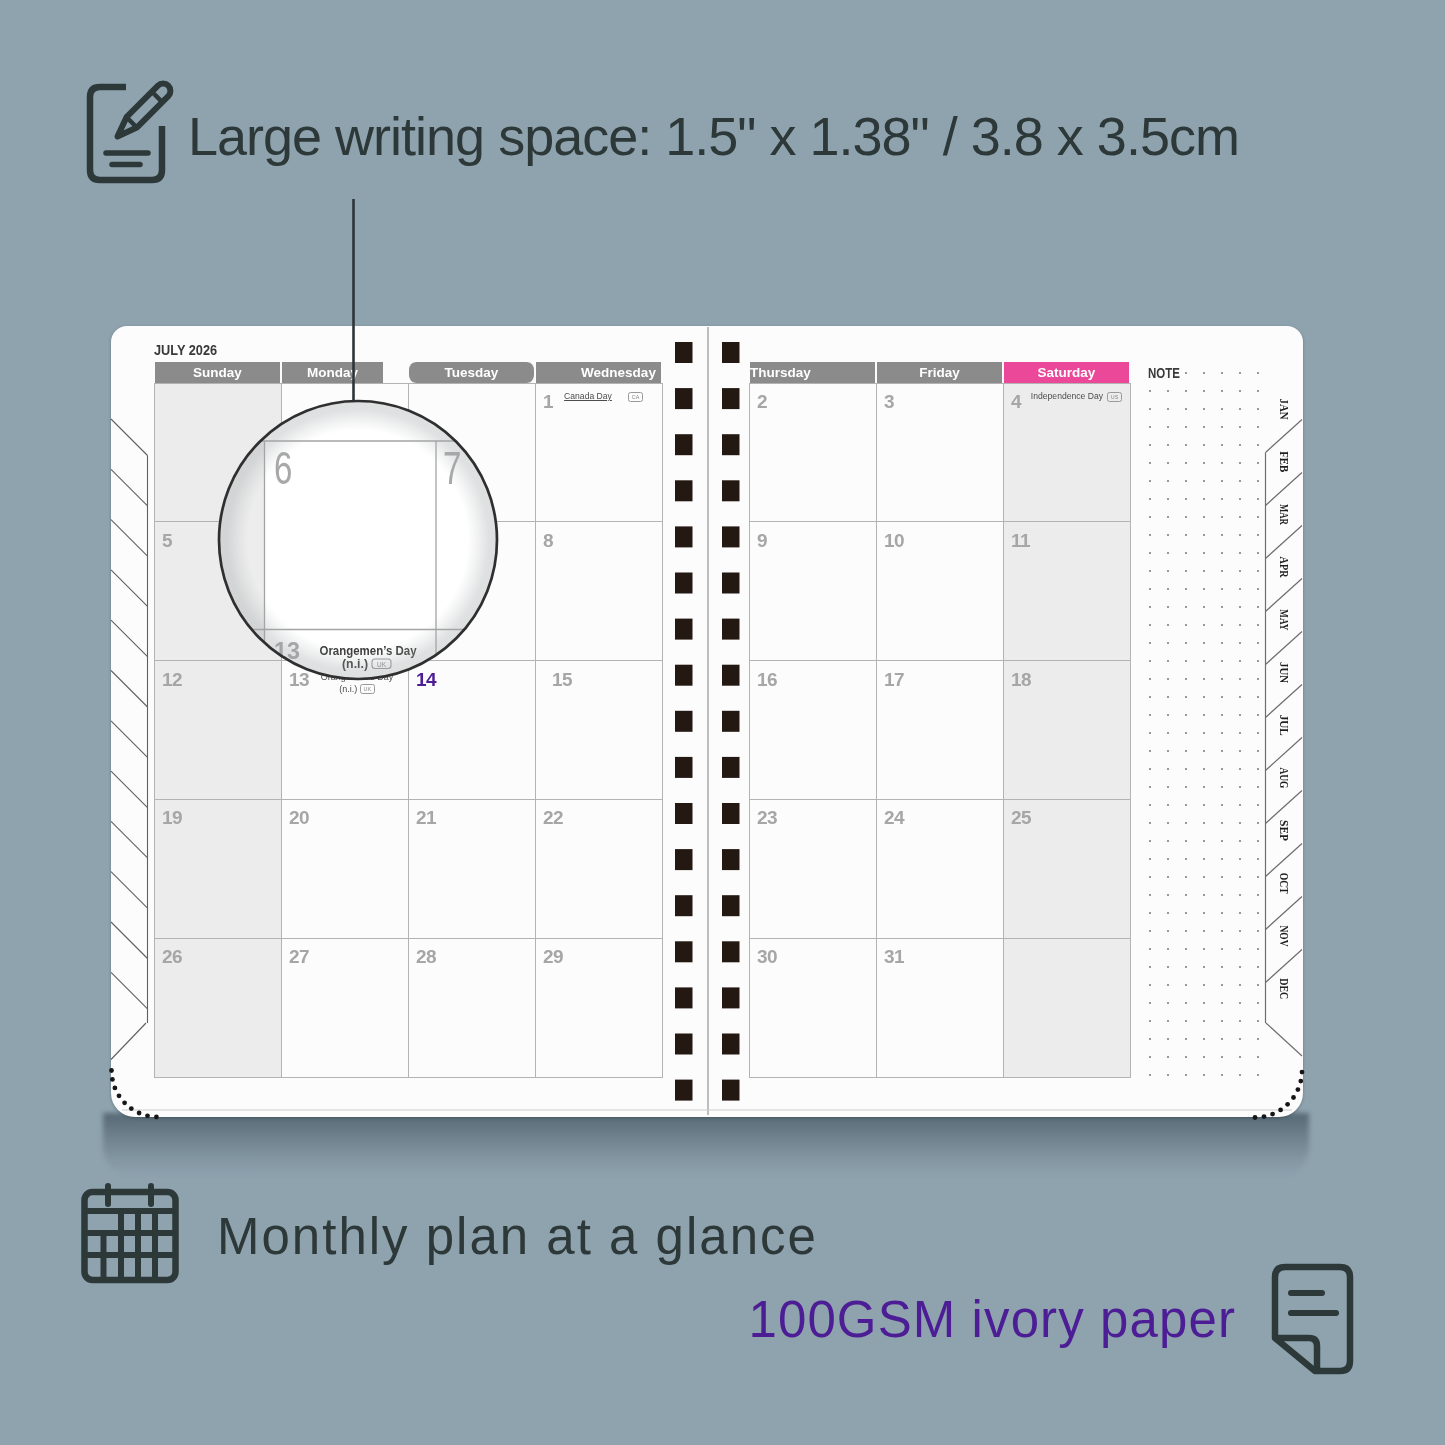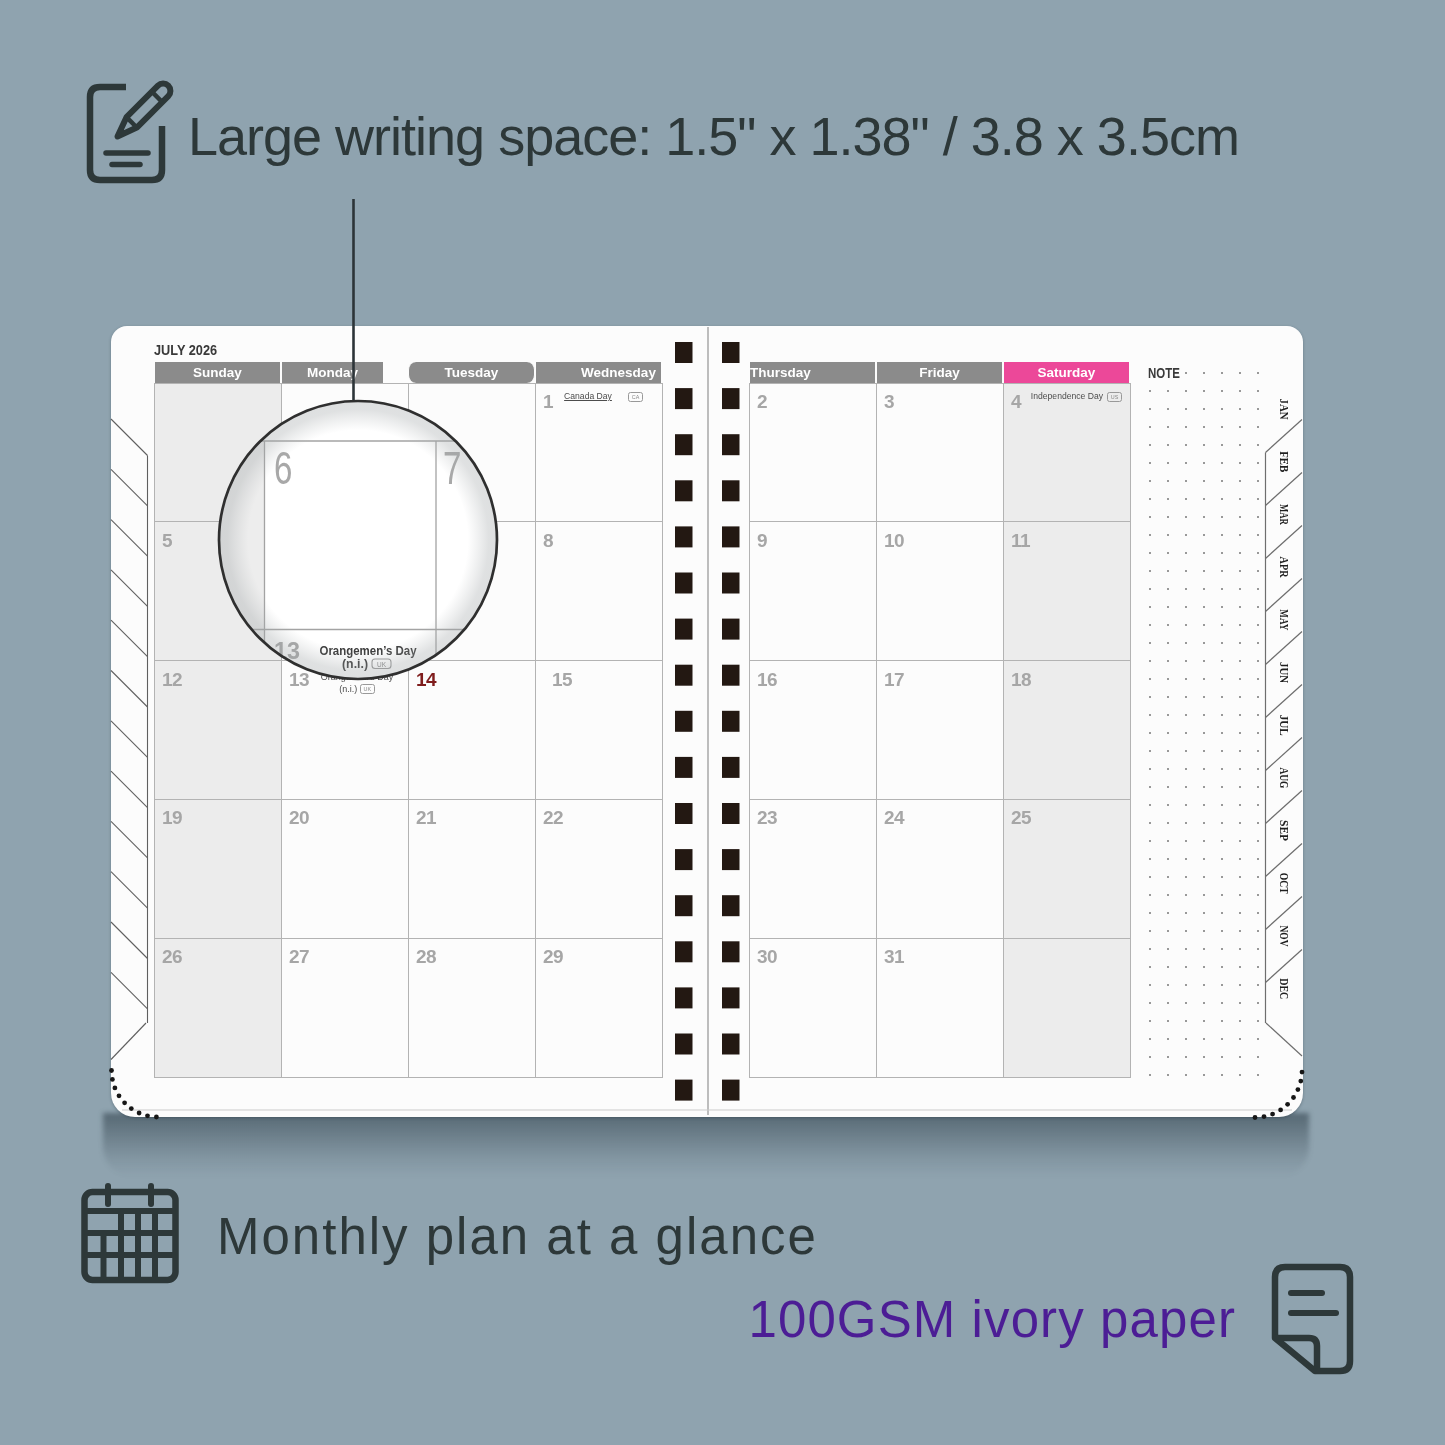--- a/index.html
+++ b/index.html
@@ -34,21 +34,21 @@
 
 <div class="abs" style="left:154.0px;top:383px;width:127.0px;height:694px;background:#ececec;"></div>
 
 <div class="abs" style="left:543.0px;top:391.0px;font-size:19px;font-weight:bold;color:#a6a6a6;letter-spacing:-0.5px;">1</div>
 <div class="abs" style="left:162.0px;top:529.8px;font-size:19px;font-weight:bold;color:#a6a6a6;letter-spacing:-0.5px;">5</div>
 <div class="abs" style="left:289.0px;top:529.8px;font-size:19px;font-weight:bold;color:#a6a6a6;letter-spacing:-0.5px;">6</div>
 <div class="abs" style="left:416.0px;top:529.8px;font-size:19px;font-weight:bold;color:#a6a6a6;letter-spacing:-0.5px;">7</div>
 <div class="abs" style="left:543.0px;top:529.8px;font-size:19px;font-weight:bold;color:#a6a6a6;letter-spacing:-0.5px;">8</div>
 <div class="abs" style="left:162.0px;top:668.6px;font-size:19px;font-weight:bold;color:#a6a6a6;letter-spacing:-0.5px;">12</div>
 <div class="abs" style="left:289.0px;top:668.6px;font-size:19px;font-weight:bold;color:#a6a6a6;letter-spacing:-0.5px;">13</div>
-<div class="abs" style="left:416.0px;top:668.6px;font-size:19px;font-weight:bold;color:#7f1d1d;letter-spacing:-0.5px;">14</div>
+<div class="abs" style="left:416.0px;top:668.6px;font-size:19px;font-weight:bold;color:#4c1d95;letter-spacing:-0.5px;">14</div>
 <div class="abs" style="left:543.0px;top:668.6px;font-size:19px;font-weight:bold;color:#a6a6a6;letter-spacing:-0.5px;margin-left:9px;">15</div>
 <div class="abs" style="left:162.0px;top:807.4px;font-size:19px;font-weight:bold;color:#a6a6a6;letter-spacing:-0.5px;">19</div>
 <div class="abs" style="left:289.0px;top:807.4px;font-size:19px;font-weight:bold;color:#a6a6a6;letter-spacing:-0.5px;">20</div>
 <div class="abs" style="left:416.0px;top:807.4px;font-size:19px;font-weight:bold;color:#a6a6a6;letter-spacing:-0.5px;">21</div>
 <div class="abs" style="left:543.0px;top:807.4px;font-size:19px;font-weight:bold;color:#a6a6a6;letter-spacing:-0.5px;">22</div>
 <div class="abs" style="left:162.0px;top:946.2px;font-size:19px;font-weight:bold;color:#a6a6a6;letter-spacing:-0.5px;">26</div>
 <div class="abs" style="left:289.0px;top:946.2px;font-size:19px;font-weight:bold;color:#a6a6a6;letter-spacing:-0.5px;">27</div>
 <div class="abs" style="left:416.0px;top:946.2px;font-size:19px;font-weight:bold;color:#a6a6a6;letter-spacing:-0.5px;">28</div>
 <div class="abs" style="left:543.0px;top:946.2px;font-size:19px;font-weight:bold;color:#a6a6a6;letter-spacing:-0.5px;">29</div>
 

